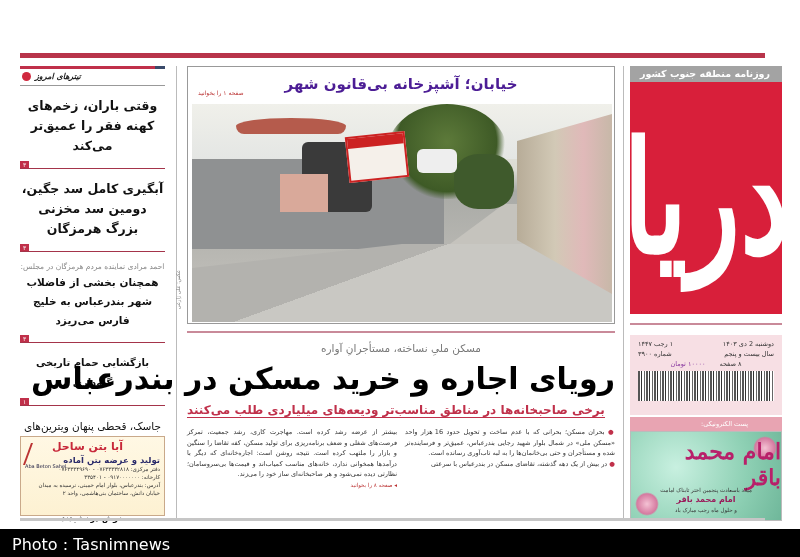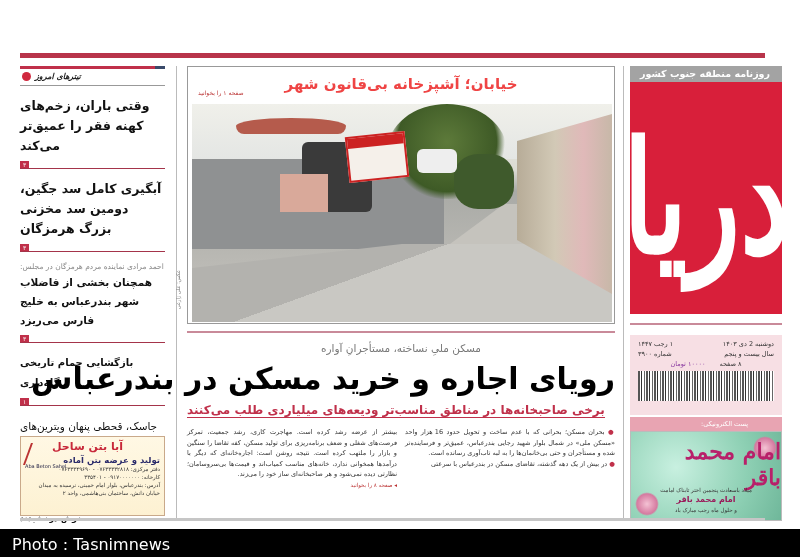--- a/index.html
+++ b/index.html
@@ -7,40 +7,40 @@
   body { font-family: "DejaVu Sans", sans-serif; position: relative; direction: rtl; }
 
   .top-rule { position: absolute; left: 20px; top: 53px; width: 745px; height: 5px; background: #b8344a; }
 
   
   .left-col { position: absolute; left: 20px; top: 66px; width: 145px; height: 455px; }
   .lc-head-rule { height: 3px; background: linear-gradient(to left, #3a4a6a 0 10px, #c0304a 10px); }
   .lc-head { display: flex; align-items: center; justify-content: flex-end; gap: 4px; padding: 3px 2px 4px; border-bottom: 1px solid #999; }
   .lc-head .dot { width: 9px; height: 9px; border-radius: 50%; background: #d0283e; }
   .lc-head .lbl { font-size: 8px; font-weight: bold; font-style: italic; color: #222; }
-  .lc-item { text-align: left; padding-top: 10px; }
+  .lc-item { text-align: center; padding-top: 10px; }
   .lc-item .kicker { font-size: 7.5px; color: #888; margin-bottom: 2px; }
   .lc-item .title { font-size: 12.5px; font-weight: bold; line-height: 20px; color: #111; }
   .lc-item .title.sm { font-size: 10px; line-height: 19px; }
   .lc-item .foot { display: flex; align-items: flex-end; height: 10px; margin-top: 3px; border-bottom: 1px solid #a4344a; direction: ltr; }
   .lc-item .pg { background: #c0304a; color: #fff; font-size: 6px; padding: 0 3px; height: 7px; line-height: 7px; }
 
   .ad-box { position: absolute; left: 0; top: 370px; width: 145px; height: 80px; background: linear-gradient(#fff8e4, #fdf1d2); border: 1px solid #c9a98a; text-align: right; padding: 3px 4px; direction: rtl; }
   .ad-box .ad-title { font-size: 11px; color: #c8283a; font-weight: bold; text-align: center; padding-right: 10px; }
   .ad-box .ad-sub { font-size: 8.5px; font-weight: bold; color: #2a2a6a; margin-top: 2px; }
   .ad-box .ad-line { font-size: 5.5px; color: #333; line-height: 8px; }
   .ad-box .ad-logo { position: absolute; left: 6px; top: 6px; width: 30px; height: 22px; border-left: 2px solid #b33; transform: skew(-20deg); }
   .ad-box .ad-logo-text { position: absolute; left: 4px; top: 26px; font-size: 5px; color: #224; direction: ltr; }
 
   .vdiv { position: absolute; top: 66px; width: 1px; height: 455px; background: #bbb; }
 
   
   .center { position: absolute; left: 187px; top: 66px; width: 428px; }
   .photo-frame { border: 1px solid #999; height: 258px; position: relative; background: #fff; }
-  .photo-title { text-align: center; font-size: 15px; font-weight: bold; padding-top: 8px; height: 34px; color: #ef4444; }
+  .photo-title { text-align: center; font-size: 15px; font-weight: bold; padding-top: 8px; height: 34px; color: #4c1d95; }
   .photo-link { position: absolute; left: 10px; top: 22px; font-size: 6px; color: #b33; direction: rtl; }
   .photo { position: absolute; left: 4px; top: 37px; width: 420px; height: 218px; overflow: hidden; background: linear-gradient(180deg, #e9e9e3 0%, #dcdcd4 30%, #a9aaa6 40%, #b9b8b3 70%, #c7c5c0 100%); }
   .sky { position: absolute; left: 0; top: 0; width: 100%; height: 55px; background: linear-gradient(#f0f0ea, #e4e6e4); }
   .road { position: absolute; left: 0; top: 55px; width: 60%; height: 90px; background: #8f9192; }
   .median { position: absolute; left: 0; top: 140px; width: 420px; height: 80px; background: linear-gradient(160deg, #b3b2ae 0 40%, #c9c8c3 40%); clip-path: polygon(0 30%, 50% 0, 100% 0, 100% 100%, 0 100%); }
   .sidewalk { position: absolute; left: 150px; top: 100px; width: 270px; height: 120px; background: #c5c3bd; clip-path: polygon(60% 0, 100% 0, 100% 100%, 0 100%); }
   .wall { position: absolute; right: 0; top: 10px; width: 95px; height: 180px; background: linear-gradient(90deg, #b7ac98, #d2c9b6 40%, #e0b9b9 70%, #c7b8a8); clip-path: polygon(0 15%, 100% 0, 100% 100%, 0 70%); }
   .tree { position: absolute; left: 195px; top: 0; width: 120px; height: 95px; border-radius: 50%; background: radial-gradient(circle at 50% 40%, #5d7a3a, #3e5a26 60%, transparent 70%); }
   .bush { position: absolute; left: 262px; top: 50px; width: 60px; height: 55px; border-radius: 40%; background: #3f5a2c; }
   .umbrella { position: absolute; left: 44px; top: 14px; width: 110px; height: 16px; background: #b55b4c; border-radius: 50% 50% 8px 8px; }

